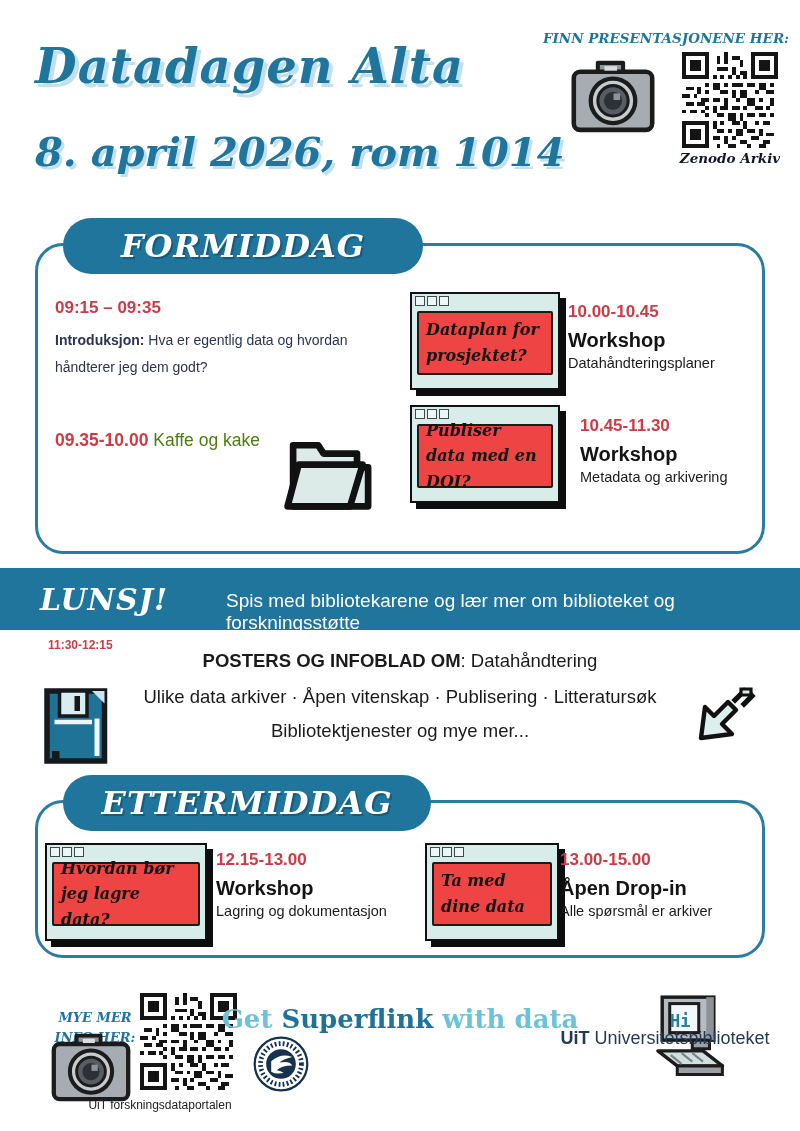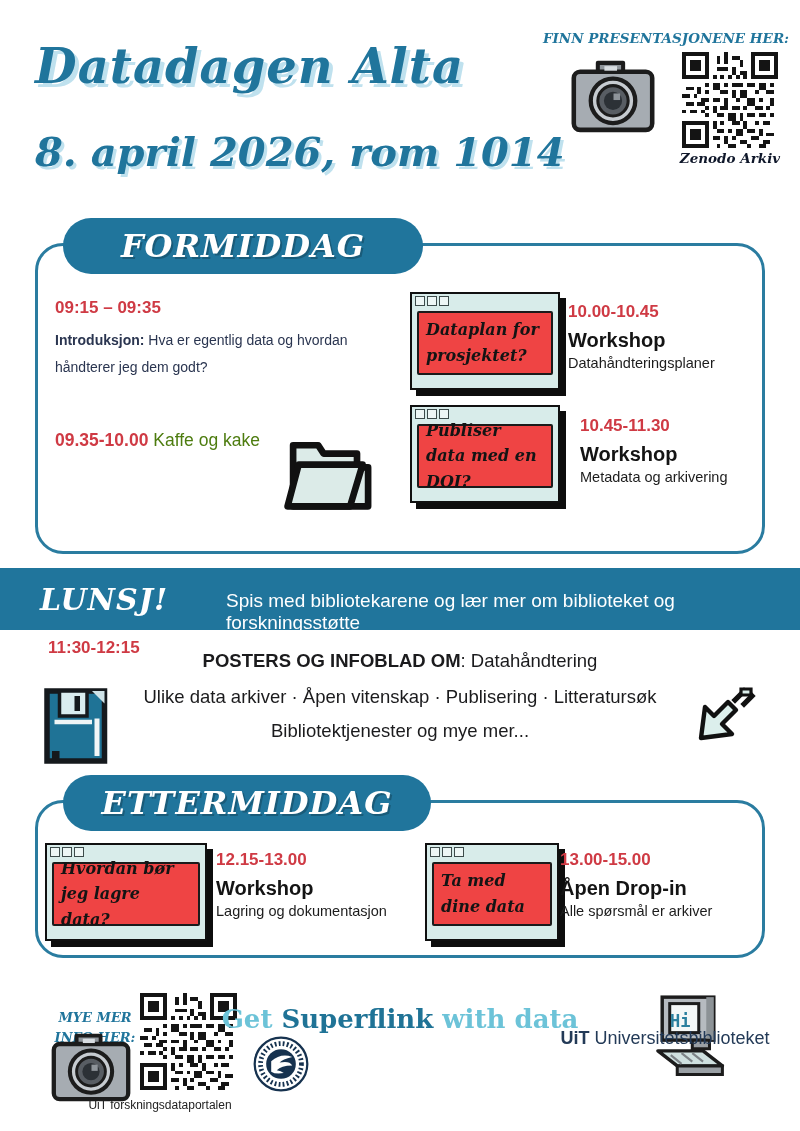--- a/index.html
+++ b/index.html
@@ -85,21 +85,21 @@
   
   .lunsj-band{left:0;top:568px;width:800px;height:62px;background:#20759c;}
   .lunsj-head{
     position:absolute;left:40px;top:0;height:62px;display:flex;align-items:center;
     font:bold italic 30px "DejaVu Serif",serif;color:#fff;letter-spacing:1px;
   }
   .lunsj-banner{
     position:absolute;left:195px;top:8px;height:72px;display:flex;align-items:center;
     font:19px "Liberation Sans",sans-serif;color:#fff;margin-left:31px;
   }
-  .l-time{left:48px;top:638px;font-size:17px;}
+  .l-time{left:48px;top:638px;font-size:12px;}
   .l-line{left:0;width:800px;text-align:center;font-size:18.5px;color:#1b1b1d;}
   .l-line1{top:650px;}
   .l-line2{top:686px;}
   .l-line3{top:720px;}
   .l-line b{font-weight:bold;}
   .icon-floppy{left:42px;top:686px;width:70px;height:80px;}
   .icon-cursor{left:693px;top:680px;width:64px;height:64px;}
   
   .info-label{
     left:42px;top:1008px;width:106px;text-align:center;

